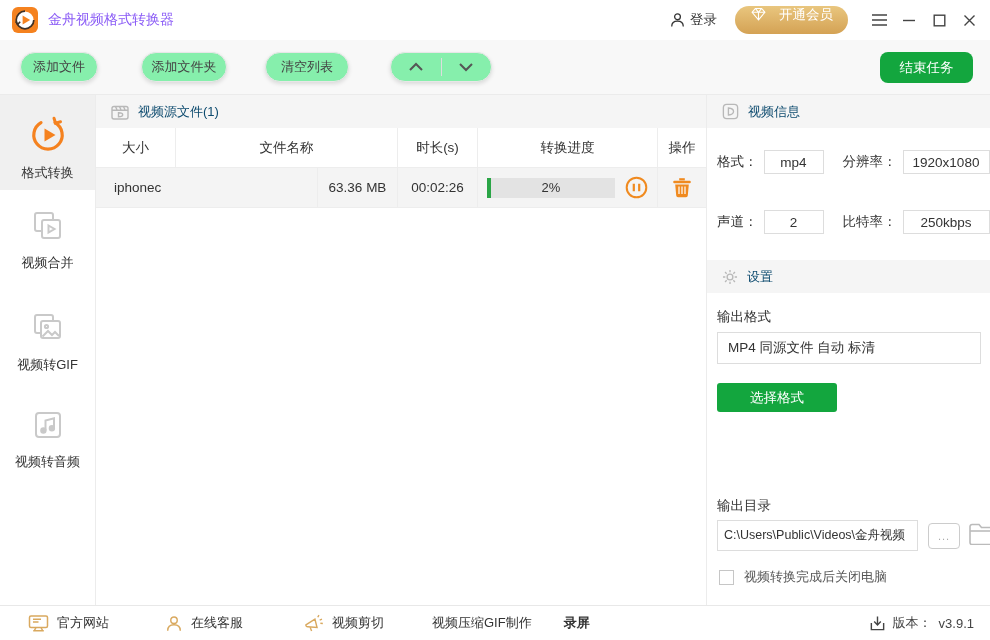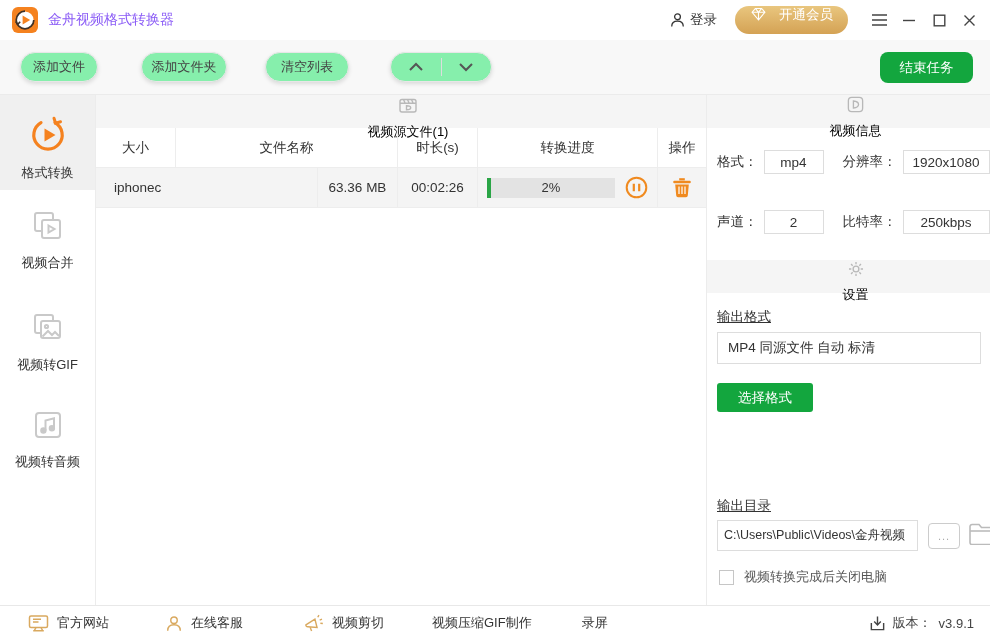--- a/index.html
+++ b/index.html
@@ -43,21 +43,21 @@
   .side-item { position:absolute; left:0; width:95px; text-align:center; cursor:pointer; }
   .side-item .icn { display:flex; justify-content:center; }
   .side-item .lbl { margin-top:9px; font-size:13px; color:#333; }
   .side-item.active { background:#f0f0f0; }
   .si-1 { top:0;   height:95px; padding-top:20px; }
   .si-2 { top:112px; height:82px; }
   .si-3 { top:214px; height:82px; }
   .si-4 { top:311px; height:82px; }
 
   
-  .section-bar { height:33px; background:#f5f5f5; display:flex; align-items:center; gap:8px; padding-left:14px; color:#000000; font-size:13px;flex-direction:column; }
+  .section-bar { height:33px; background:#f5f5f5; display:flex; align-items:center; gap:8px; padding-left:14px; color:#0c4a6e; font-size:13px; }
 
   
   .main { position:absolute; top:95px; left:96px; width:610px; height:510px; background:#fff; }
   .thead { display:flex; height:40px; align-items:stretch; background:#fff; border-bottom:1px solid #ededed; font-size:13.5px; color:#333; }
   .trow  { display:flex; height:40px; align-items:stretch; background:#f4f4f4; border-bottom:1px solid #ededed; font-size:13.5px; color:#333; }
   .c { display:flex; align-items:center; justify-content:center; border-right:1px solid #ededed; }
   .c:last-child { border-right:none; }
   .c-name { width:222px; }
   .c-size { width:80px; }
   .c-dur  { width:80px; }
@@ -72,42 +72,42 @@
   
   .rightpanel { position:absolute; top:95px; left:706px; width:284px; height:510px; background:#fff; border-left:1px solid #ececec; }
   .info-row { position:absolute; left:0; width:100%; display:flex; align-items:center; padding-left:10px; font-size:13.5px; color:#333; }
   .ir-1 { top:55px; }
   .ir-2 { top:115px; }
   .vbox { height:24px; border:1px solid #ddd; background:#fff; display:flex; align-items:center; justify-content:center; font-size:13.5px; color:#333; }
   .vbox-fmt { width:60px; margin-left:6px; }
   .vbox-res { width:87px; margin-left:6px; }
   .lbl2 { margin-left:19px; }
   .settings-bar { position:absolute; top:165px; left:0; width:100%; }
-  .out-label { position:absolute; left:10px; font-size:13.5px; color:#333;text-decoration:underline; }
+  .out-label { position:absolute; left:10px; font-size:13.5px; color:#333; }
   .ol-1 { top:213px; }
   .ol-2 { top:402px; }
   .fmt-input { position:absolute; top:237px; left:10px; width:264px; height:32px; border:1px solid #ddd; background:#fff;
     display:flex; align-items:center; padding-left:10px; font-size:13.5px; color:#333; }
-  .choose-btn { position:absolute; top:288px; left:10px; width:96px; height:29px; background:#13a63e; border:none;
+  .choose-btn { position:absolute; top:288px; left:10px; width:120px; height:29px; background:#13a63e; border:none;
     border-radius:3px; color:#fff; font-size:13.5px; cursor:pointer; }
   .dir-input { position:absolute; top:425px; left:10px; width:201px; height:31px; border:1px solid #ddd; background:#fff;
     display:flex; align-items:center; padding:0 6px; font-size:12.5px; color:#333; white-space:nowrap; overflow:hidden; }
   .browse-btn { position:absolute; top:428px; left:221px; width:32px; height:26px; border:1px solid #ccc; border-radius:4px;
     background:#fff; color:#aaa; font-size:11px; letter-spacing:1px; cursor:pointer; display:flex; align-items:center; justify-content:center; }
   .folder-btn { position:absolute; top:427px; left:261px; background:none; border:none; cursor:pointer; }
   .chk-row { position:absolute; top:473px; left:12px; display:flex; align-items:center; gap:10px; cursor:pointer; }
   .checkbox { width:15px; height:15px; border:1px solid #c6c6c6; background:#fff; }
   .chk-label { font-size:13px; color:#555; }
 
   
   .footer { position:absolute; top:605px; left:0; width:990px; height:35px; background:#fff; border-top:1px solid #e8e8e8;
     display:flex; font-size:13px; color:#333; }
   .f-item { display:flex; align-items:center; gap:8px; cursor:pointer; }
   .fi-1 { margin-left:28px; } .fi-2 { margin-left:56px; } .fi-3 { margin-left:60px; }
-  .fi-4 { margin-left:48px; } .fi-5 { } .fi-6 { margin-left:50px; font-weight:normal; }
+  .fi-4 { margin-left:48px; } .fi-5 { } .fi-6 { margin-left:32px; font-weight:bold; }
   .f-version { margin-left:auto; margin-right:16px; display:flex; align-items:center; gap:7px; color:#444; }
 </style>
 </head>
 <body>
 
 <div class="titlebar">
   <span class="app-icon">
     <svg width="26" height="26" viewBox="0 0 26 26">
       <rect width="26" height="26" rx="6" fill="#f5821f"></rect>
       <circle cx="13" cy="13" r="8.6" fill="#fff"></circle>

